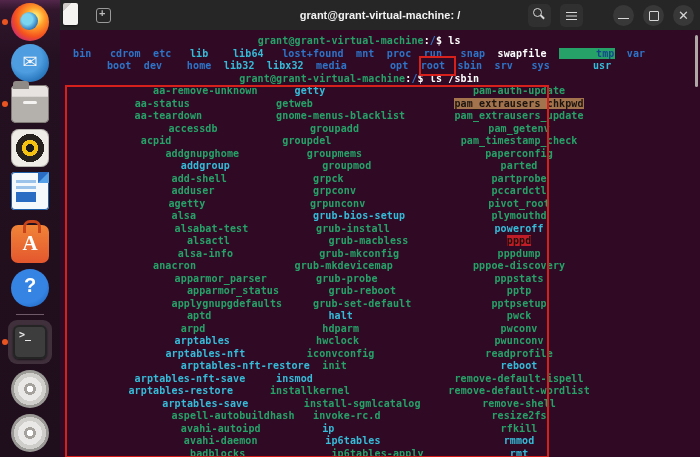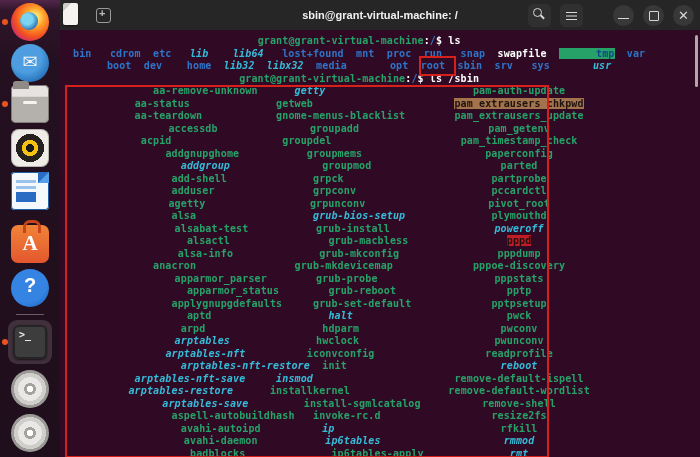--- a/index.html
+++ b/index.html
@@ -77,21 +77,21 @@
   .glyph-close{position:absolute;left:0;top:0;width:21px;height:21px;color:#d6d6d6;font-size:13px;line-height:21px;text-align:center;}
 
   
   #termbody{position:absolute;left:60px;top:30px;width:640px;height:427px;background:#300a24;text-align:center;}
   #termtext{position:absolute;left:13px;top:5px;white-space:pre;
             font-family:"DejaVu Sans Mono","Liberation Mono",monospace;
             font-size:10px;font-weight:bold;letter-spacing:0.13px;line-height:12.5px;color:var(--fg);}
   .c-fg{color:var(--fg);}
   .c-green{color:var(--green);}
   .c-blue{color:var(--blue);}
-  .c-cyan{color:var(--cyan);font-style:italic;}
+  .c-cyan{color:var(--cyan);}
   .c-tmp{color:var(--tmp_fg);background:var(--tmp_bg);padding-left:37px;}
   .c-sg{color:var(--sg_fg);background:var(--sg_bg);}
   .c-ca{color:var(--ca_fg);background:var(--ca_bg);}
 
   .annot{position:absolute;border:2px solid var(--annot);pointer-events:none;}
   #annot-sbin{left:359px;top:26px;width:33px;height:16px;}
   #annot-output{left:5px;top:55px;width:480px;height:369px;}
 
   #scrollbar{position:absolute;right:2px;top:5px;width:3px;height:52px;border-radius:2px;background:#c7c3be;opacity:.85;}
 </style>
@@ -135,21 +135,21 @@
       <div class="dock-item" title="Disc" style="top: 414px;">
         <div class="di i-disc"></div>
       </div>
     </div>
 
   <div id="titlebar">
     <div class="hl-icons">
       <span class="doc-icon"></span>
       <span class="newtab-icon"></span>
     </div>
-    <div id="title">sbin@grant-virtual-machine: /</div>
+    <div id="title">grant@grant-virtual-machine: /</div>
     <div class="hr-icons">
       <span class="tb-btn square" title="Search">
           <span class="mag-glass"></span>
         </span>
       <span class="tb-btn square" title="Menu">
           <span class="burger"></span>
         </span>
       <span class="gap"></span>
       <span class="tb-btn" title="Minimize">
           <span class="glyph-min"></span>

